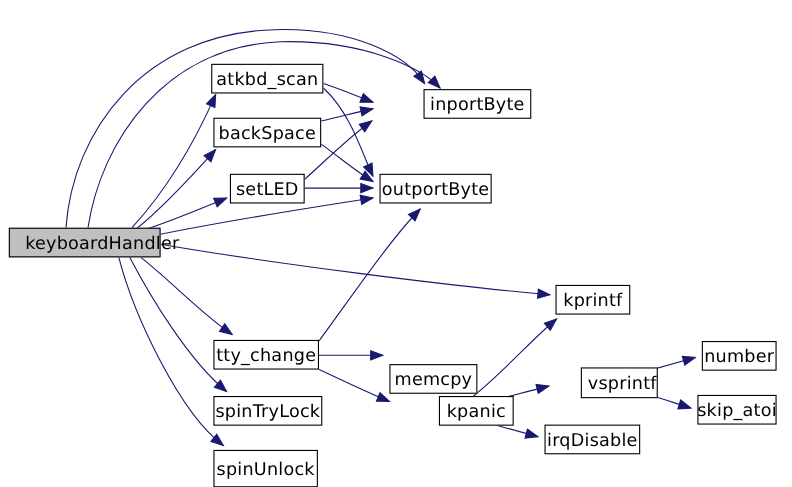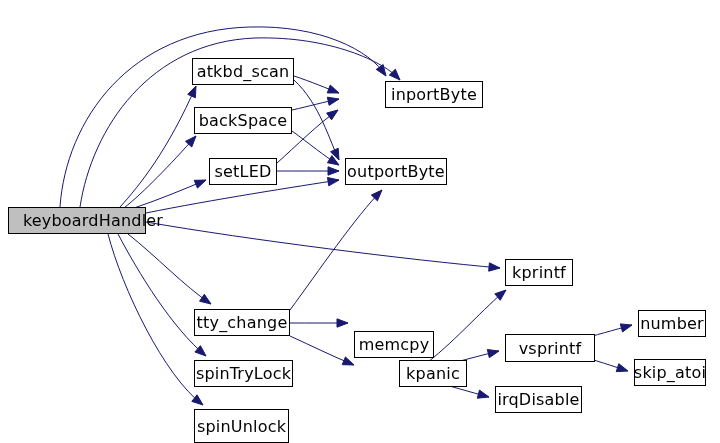--- a/index.html
+++ b/index.html
@@ -125,21 +125,21 @@
       </div>
       <div class="node" style="left: 505px; top: 259px; width: 68px; height: 27px;">
         <span>kprintf</span>
       </div>
       <div class="node" style="left: 194px; top: 309px; width: 96px; height: 27px;">
         <span>tty_change</span>
       </div>
       <div class="node" style="left: 354px; top: 310px; width: 80px; height: 27px; margin-top: 21px;">
         <span>memcpy</span>
       </div>
-      <div class="node" style="left: 505px; top: 334px; width: 90px; height: 28px;">
+      <div class="node" style="left: 528px; top: 334px; width: 70px; height: 28px; justify-content: flex-end;">
         <span>vsprintf</span>
       </div>
       <div class="node" style="left: 638px; top: 310px; width: 68px; height: 27px;">
         <span>number</span>
       </div>
       <div class="node" style="left: 194px; top: 360px; width: 99px; height: 27px;">
         <span>spinTryLock</span>
       </div>
       <div class="node" style="left: 360px; top: 360px; width: 68px; height: 27px; margin-left: 39px;">
         <span>kpanic</span>

